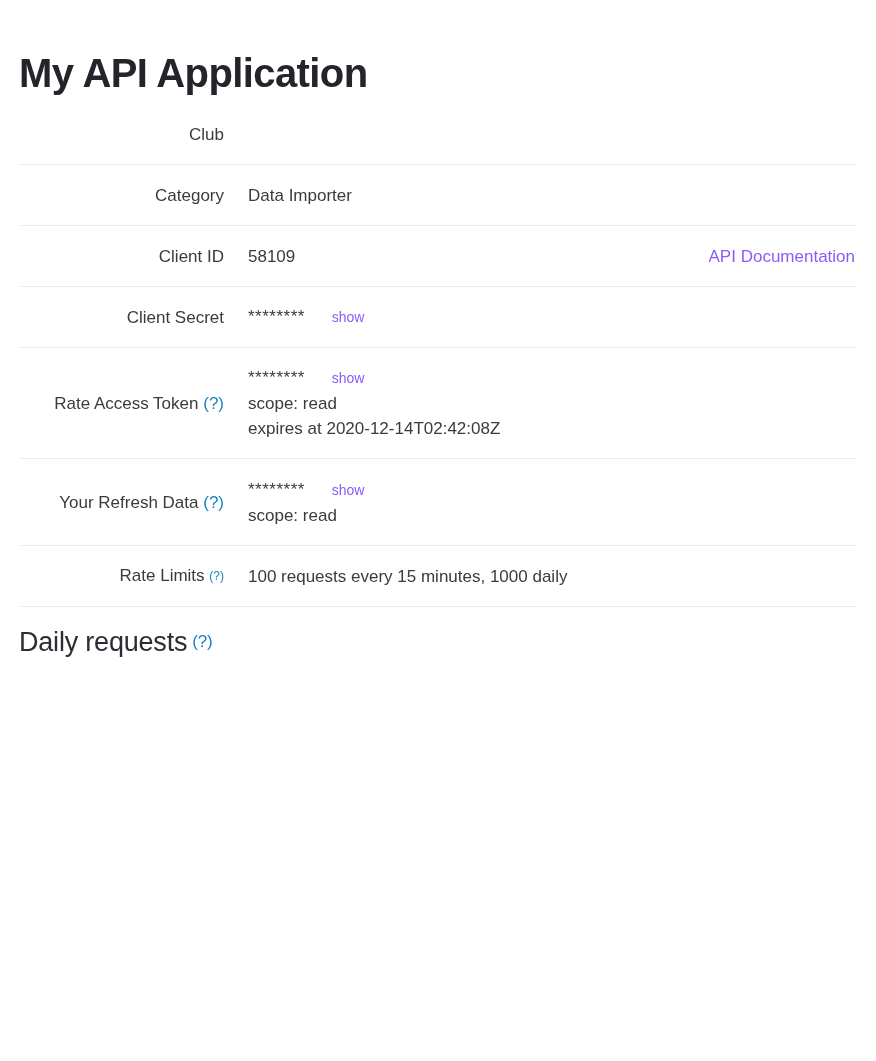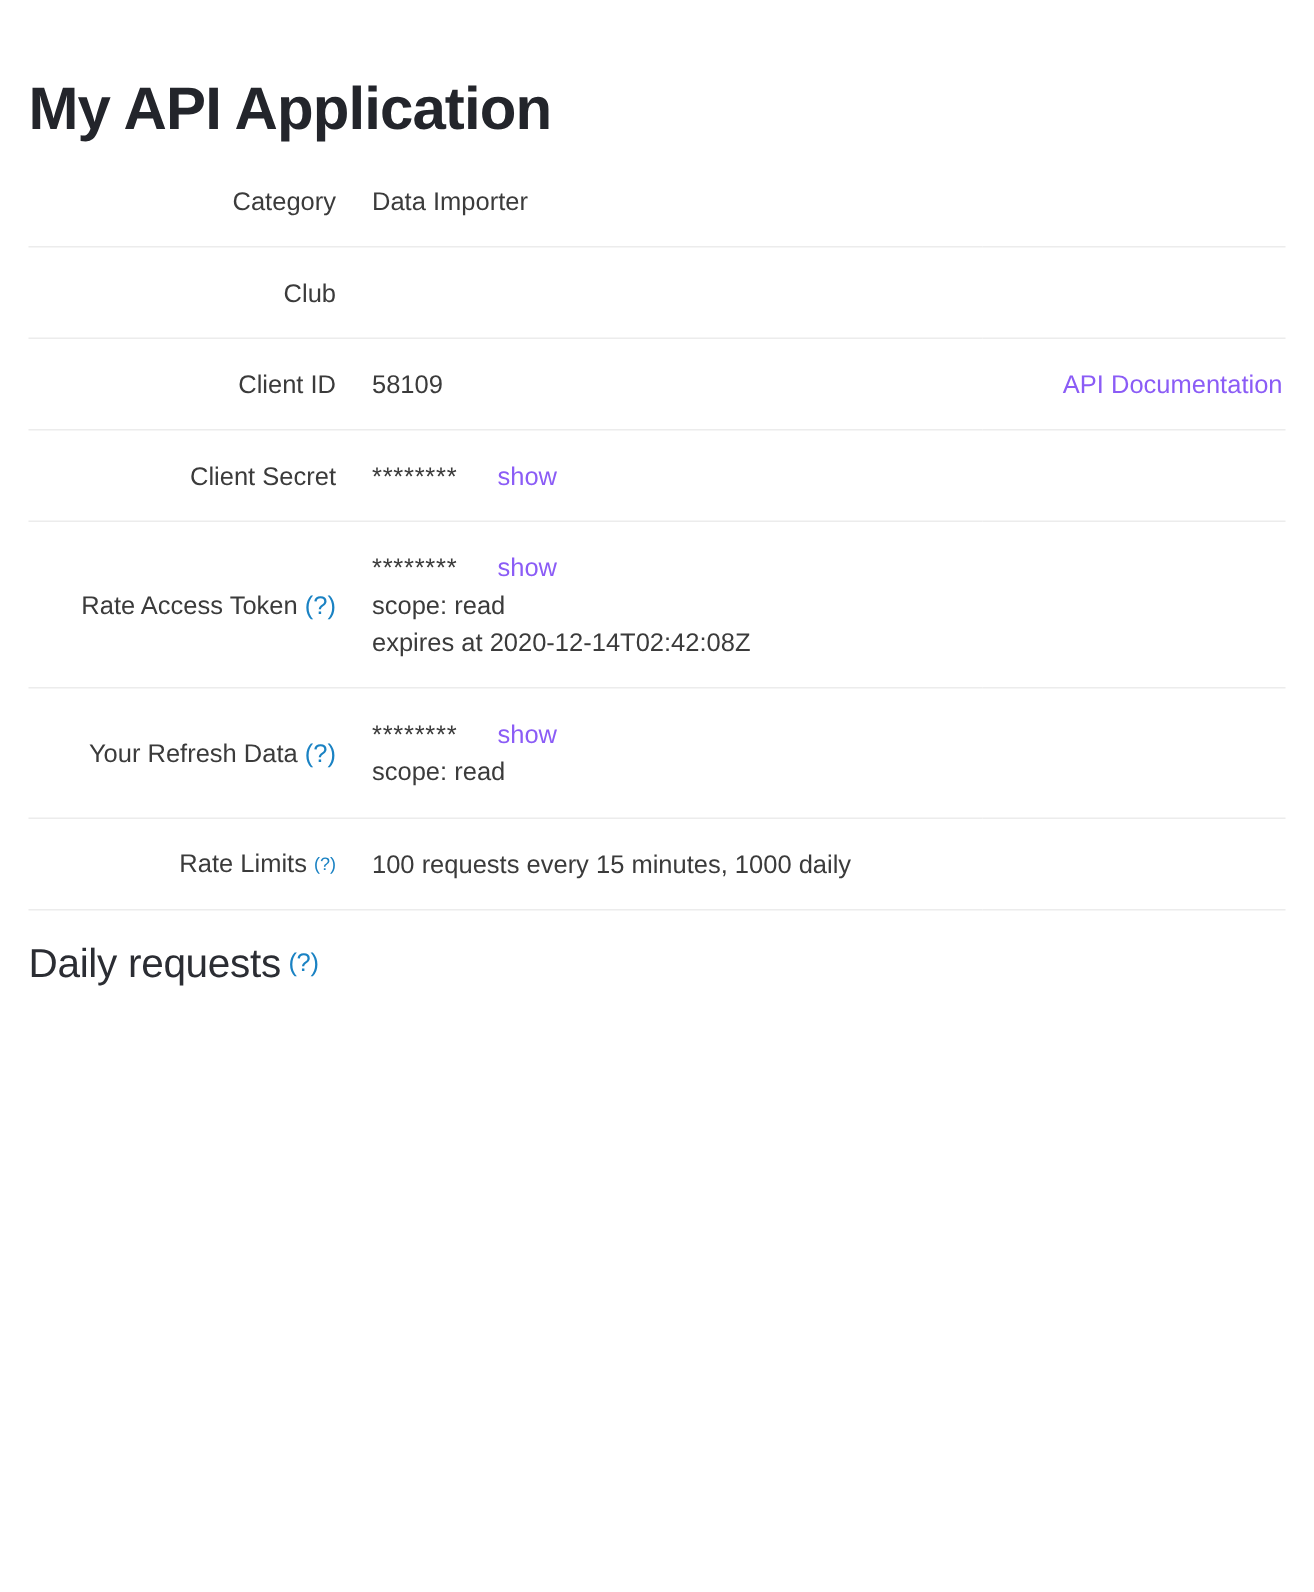--- a/index.html
+++ b/index.html
@@ -101,21 +101,21 @@
   .value-lines {
     display: block;
   }
   .value-lines .vline {
     display: block;
     line-height: 25px;
     white-space: nowrap;
   }
   .show-link {
     margin-left: 22px;
-    font-size: 17px;
+    font-size: 14px;
   }
 
   
   .section-title {
     position: absolute;
     left: 19px;
     font-size: 27px;
     line-height: 32px;
     font-weight: normal;
     color: #2b2d33;
@@ -154,28 +154,28 @@
 <body>
 
 <div class="page">
 
   <h1 class="app-title">My API Application</h1>
 
   <table class="detail-table">
     <tbody>
 
       <tr class="row-h60">
+        <td class="cell-label">Club</td>
+        <td class="cell-value"></td>
+        <td class="cell-extra"></td>
+      </tr>
+
+      <tr class="row-h60">
         <td class="cell-label">Category</td>
         <td class="cell-value">Data Importer</td>
-        <td class="cell-extra"></td>
-      </tr>
-
-      <tr class="row-h60">
-        <td class="cell-label">Club</td>
-        <td class="cell-value"></td>
         <td class="cell-extra"></td>
       </tr>
 
       <tr class="row-h60">
         <td class="cell-label">Client ID</td>
         <td class="cell-value">58109</td>
         <td class="cell-extra">
           <a class="link">API Documentation</a>
         </td>
       </tr>

